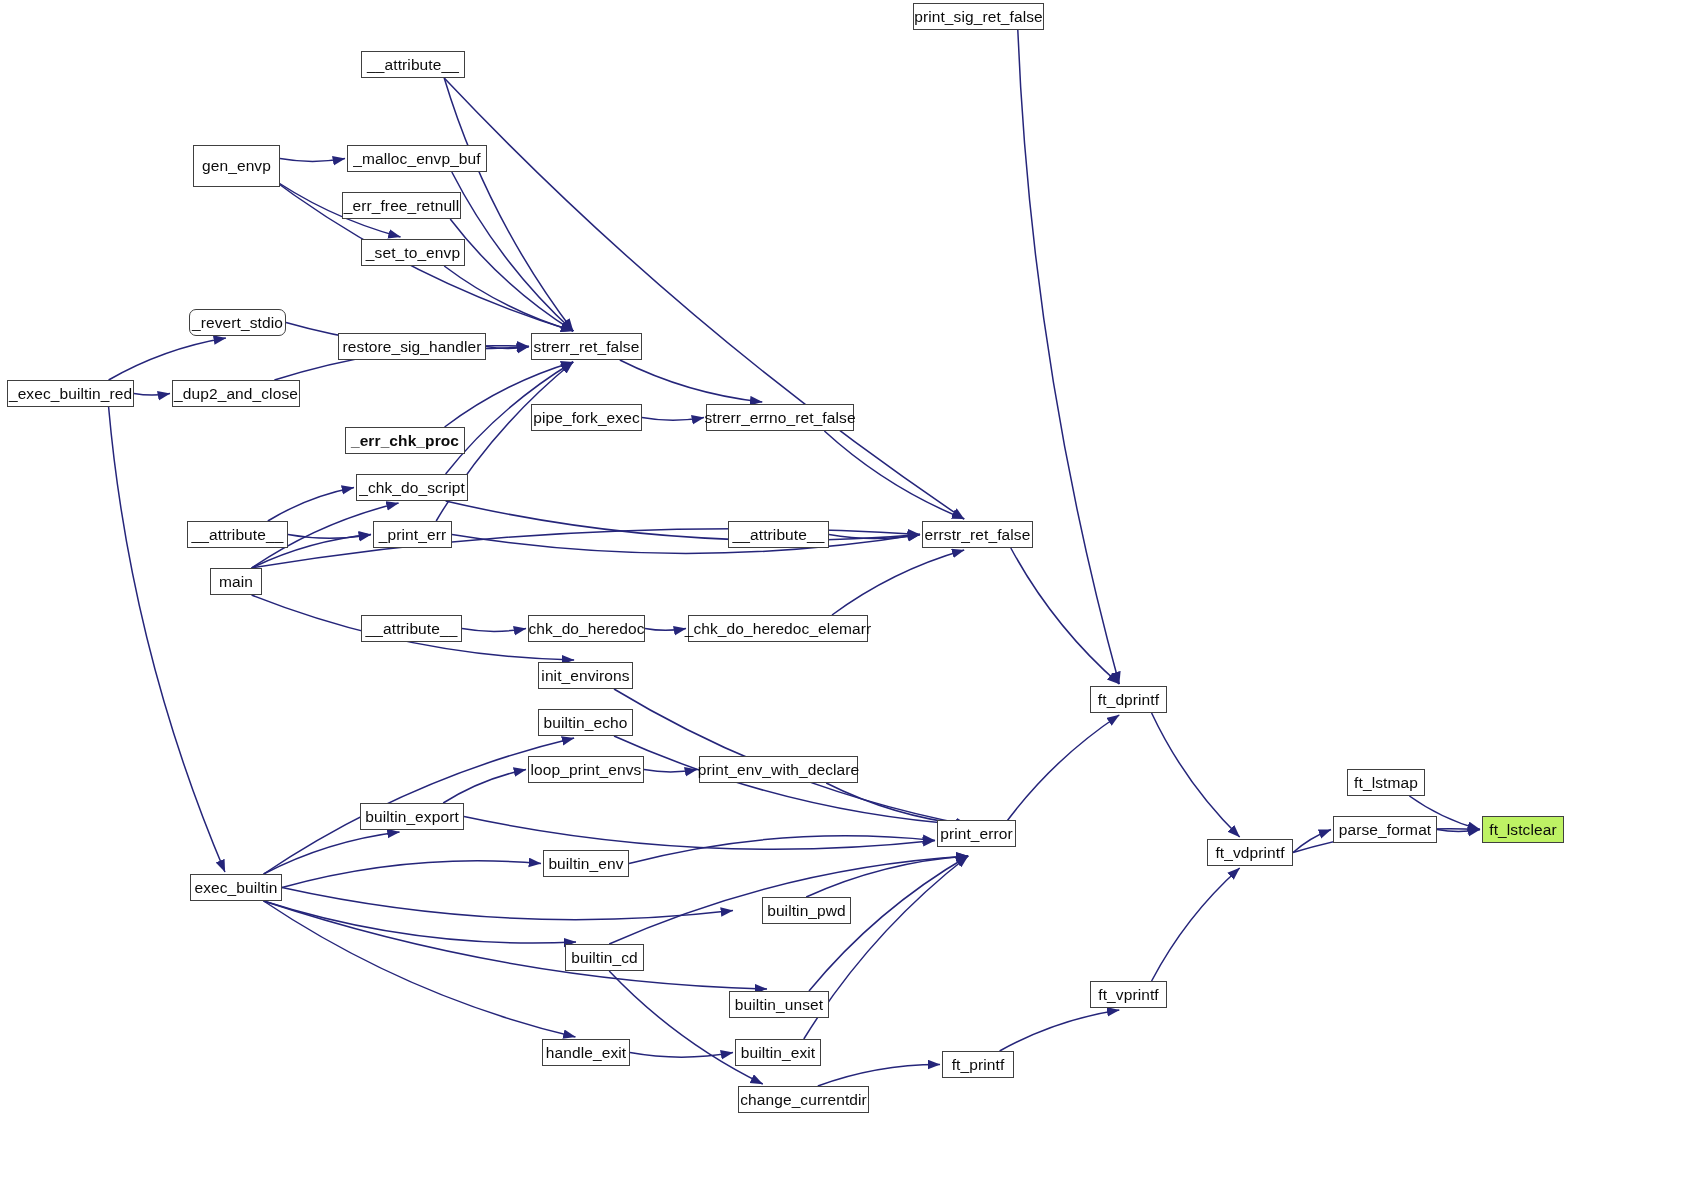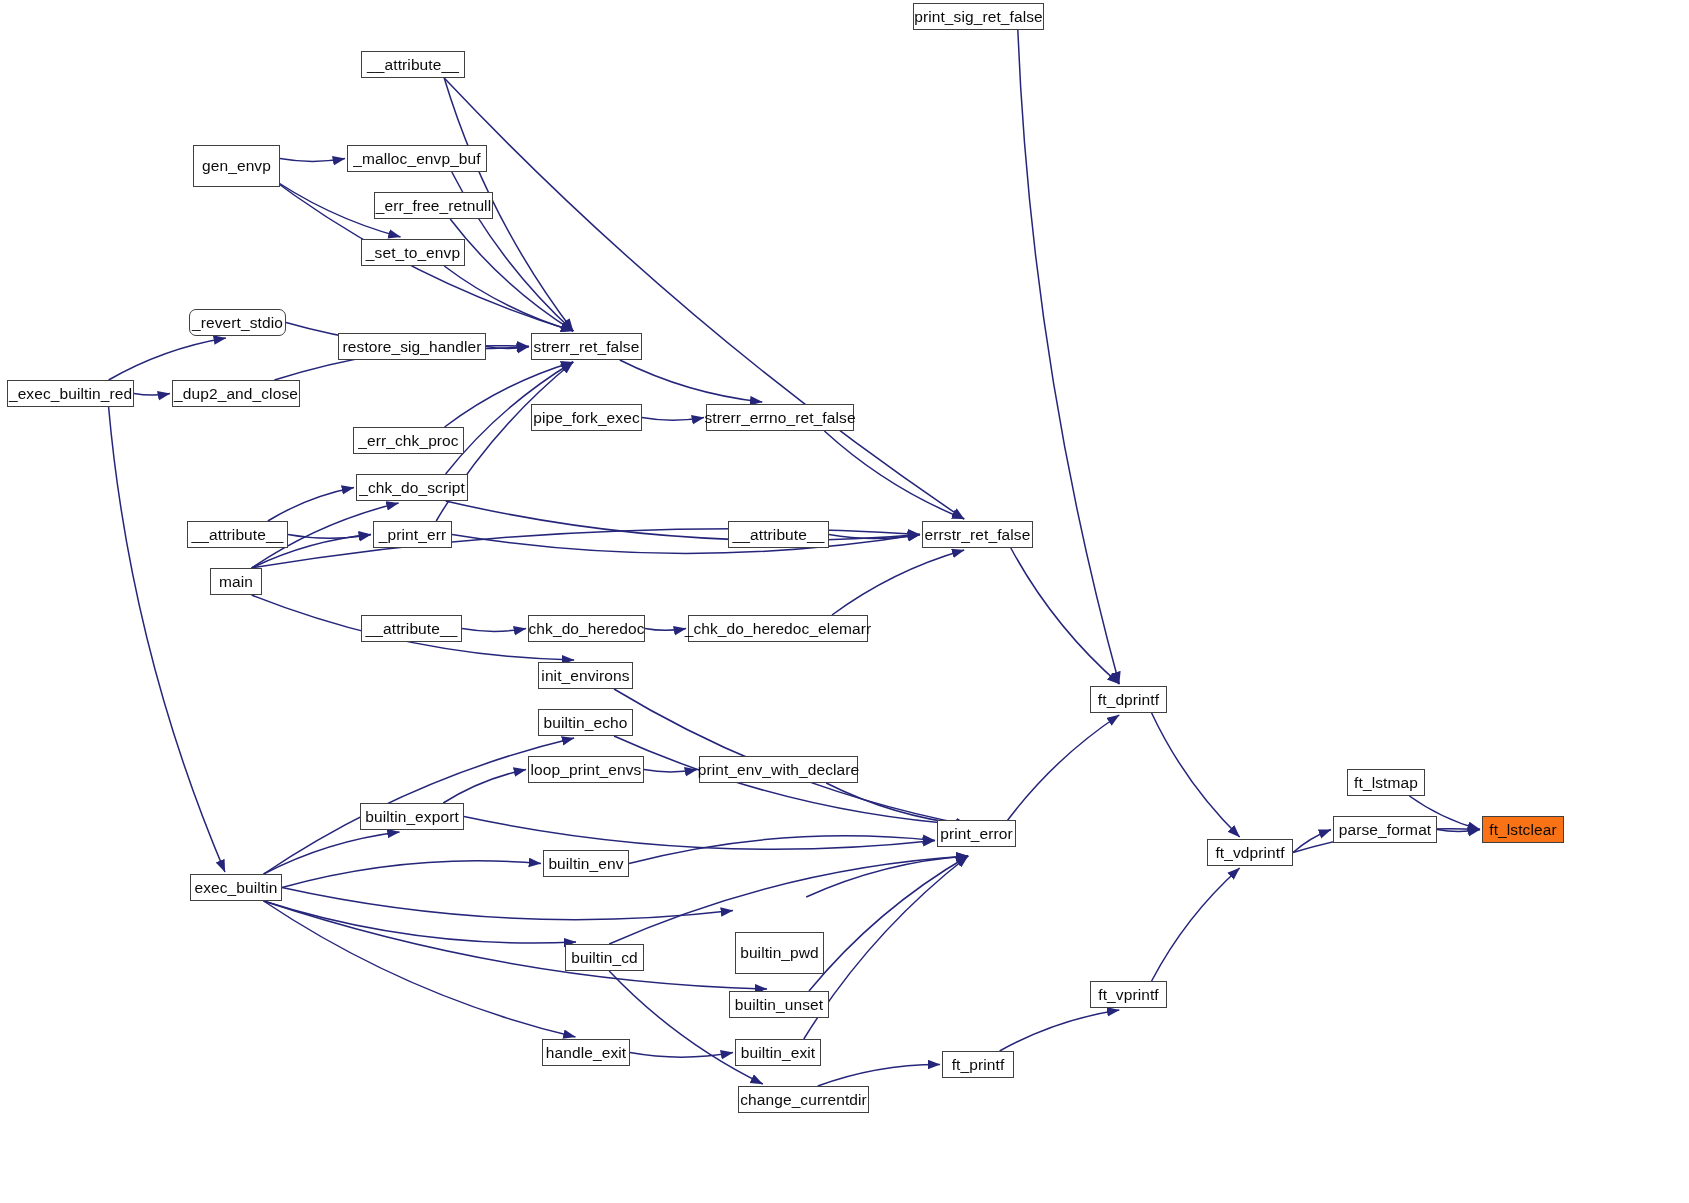--- a/index.html
+++ b/index.html
@@ -14,21 +14,21 @@
     color:#0b0b0b;
     font-size:15.5px;
     line-height:1;
     display:flex;
     align-items:center;
     justify-content:center;
     white-space:nowrap;
     letter-spacing:0.1px;
     padding:0 11px;
   }
-  .node.highlight{background:#f97316;}
+  .node.highlight{background:#bef264;}
 </style>
 </head>
 <body>
 
 <div id="graph-root">
   <svg class="edges" viewBox="0 0 1689 1203">
     <defs>
       <marker id="arrow" markerWidth="9" markerHeight="9" refX="8.2" refY="3.2" orient="auto" markerUnits="strokeWidth">
         <path d="M0,0 L0,6.4 L8.4,3.2 z" fill="#25257a"></path>
       </marker>
@@ -97,30 +97,30 @@
         <path d="M803.8,1039 Q869.51,932.7076 968.16,856" marker-end="url(#arrow)"></path>
         <path d="M999.6,1051 Q1055.74,1019.7306 1119.26,1010" marker-end="url(#arrow)"></path>
         <path d="M817.8,1086 Q876.965,1064.252 940,1064.5" marker-end="url(#arrow)"></path>
       </g>
   </svg>
   <div id="node-layer">
       <div class="node" style="left: 913px; top: 3px; width: 131px; height: 27px;">print_sig_ret_false</div>
       <div class="node" style="left: 361px; top: 51px; width: 104px; height: 27px;">__attribute__</div>
       <div class="node" style="left: 193px; top: 145px; width: 87px; height: 42px;">gen_envp</div>
       <div class="node" style="left: 347px; top: 145px; width: 140px; height: 27px;">_malloc_envp_buf</div>
-      <div class="node" style="left: 374px; top: 192px; width: 119px; height: 27px;">_err_free_retnull</div>
+      <div class="node" style="left: 342px; top: 192px; width: 119px; height: 27px;">_err_free_retnull</div>
       <div class="node" style="left: 361px; top: 239px; width: 104px; height: 27px;">_set_to_envp</div>
       <div class="node" style="left: 189px; top: 309px; width: 97px; height: 27px; border-radius: 7px;">_revert_stdio</div>
       <div class="node" style="left: 338px; top: 333px; width: 148px; height: 27px;">restore_sig_handler</div>
       <div class="node" style="left: 531px; top: 333px; width: 111px; height: 27px;">strerr_ret_false</div>
       <div class="node" style="left: 7px; top: 380px; width: 127px; height: 27px;">_exec_builtin_red</div>
       <div class="node" style="left: 172px; top: 380px; width: 128px; height: 27px;">_dup2_and_close</div>
       <div class="node" style="left: 531px; top: 404px; width: 111px; height: 27px;">pipe_fork_exec</div>
       <div class="node" style="left: 706px; top: 404px; width: 148px; height: 27px;">strerr_errno_ret_false</div>
-      <div class="node" style="left: 353px; top: 427px; width: 111px; height: 27px;">_err_chk_proc</div>
+      <div class="node" style="left: 345px; top: 427px; width: 120px; height: 27px; font-weight: bold;">_err_chk_proc</div>
       <div class="node" style="left: 356px; top: 474px; width: 112px; height: 27px;">_chk_do_script</div>
       <div class="node" style="left: 187px; top: 521px; width: 101px; height: 27px;">__attribute__</div>
       <div class="node" style="left: 373px; top: 521px; width: 79px; height: 27px;">_print_err</div>
       <div class="node" style="left: 728px; top: 521px; width: 101px; height: 27px;">__attribute__</div>
       <div class="node" style="left: 922px; top: 521px; width: 111px; height: 27px;">errstr_ret_false</div>
       <div class="node" style="left: 210px; top: 568px; width: 52px; height: 27px;">main</div>
       <div class="node" style="left: 361px; top: 615px; width: 101px; height: 27px;">__attribute__</div>
       <div class="node" style="left: 528px; top: 615px; width: 117px; height: 27px;">chk_do_heredoc</div>
       <div class="node" style="left: 688px; top: 615px; width: 180px; height: 27px;">_chk_do_heredoc_elemarr</div>
       <div class="node" style="left: 538px; top: 662px; width: 95px; height: 27px;">init_environs</div>
@@ -129,21 +129,21 @@
       <div class="node" style="left: 528px; top: 756px; width: 116px; height: 27px;">loop_print_envs</div>
       <div class="node" style="left: 699px; top: 756px; width: 159px; height: 27px;">print_env_with_declare</div>
       <div class="node" style="left: 1347px; top: 769px; width: 78px; height: 27px;">ft_lstmap</div>
       <div class="node" style="left: 360px; top: 803px; width: 104px; height: 27px;">builtin_export</div>
       <div class="node" style="left: 1333px; top: 816px; width: 104px; height: 27px;">parse_format</div>
       <div class="node highlight" style="left: 1482px; top: 816px; width: 82px; height: 27px;">ft_lstclear</div>
       <div class="node" style="left: 937px; top: 820px; width: 79px; height: 27px;">print_error</div>
       <div class="node" style="left: 1207px; top: 839px; width: 86px; height: 27px;">ft_vdprintf</div>
       <div class="node" style="left: 543px; top: 850px; width: 86px; height: 27px;">builtin_env</div>
       <div class="node" style="left: 190px; top: 874px; width: 92px; height: 27px;">exec_builtin</div>
-      <div class="node" style="left: 735px; top: 897px; width: 89px; height: 42px; margin-top: 35px;">builtin_pwd</div>
+      <div class="node" style="left: 762px; top: 897px; width: 89px; height: 27px;">builtin_pwd</div>
       <div class="node" style="left: 546px; top: 944px; width: 79px; height: 27px; margin-left: 19px;">builtin_cd</div>
       <div class="node" style="left: 1090px; top: 981px; width: 77px; height: 27px;">ft_vprintf</div>
       <div class="node" style="left: 729px; top: 991px; width: 100px; height: 27px;">builtin_unset</div>
       <div class="node" style="left: 542px; top: 1039px; width: 88px; height: 27px;">handle_exit</div>
       <div class="node" style="left: 735px; top: 1039px; width: 86px; height: 27px;">builtin_exit</div>
       <div class="node" style="left: 942px; top: 1051px; width: 72px; height: 27px;">ft_printf</div>
       <div class="node" style="left: 713px; top: 1086px; width: 131px; height: 27px; margin-left: 25px;">change_currentdir</div>
     </div>
 </div>
 

